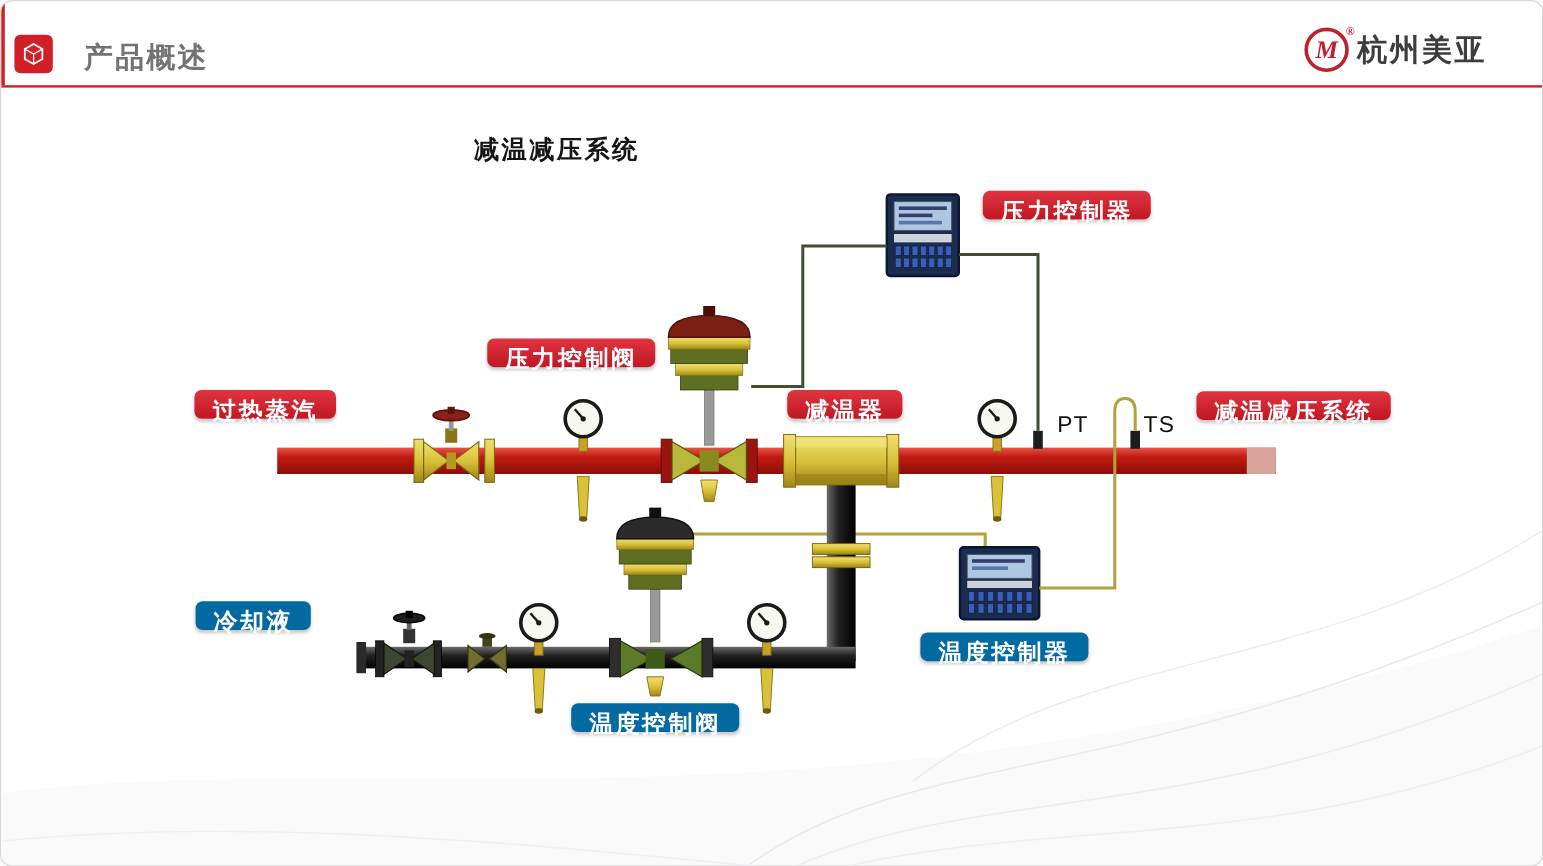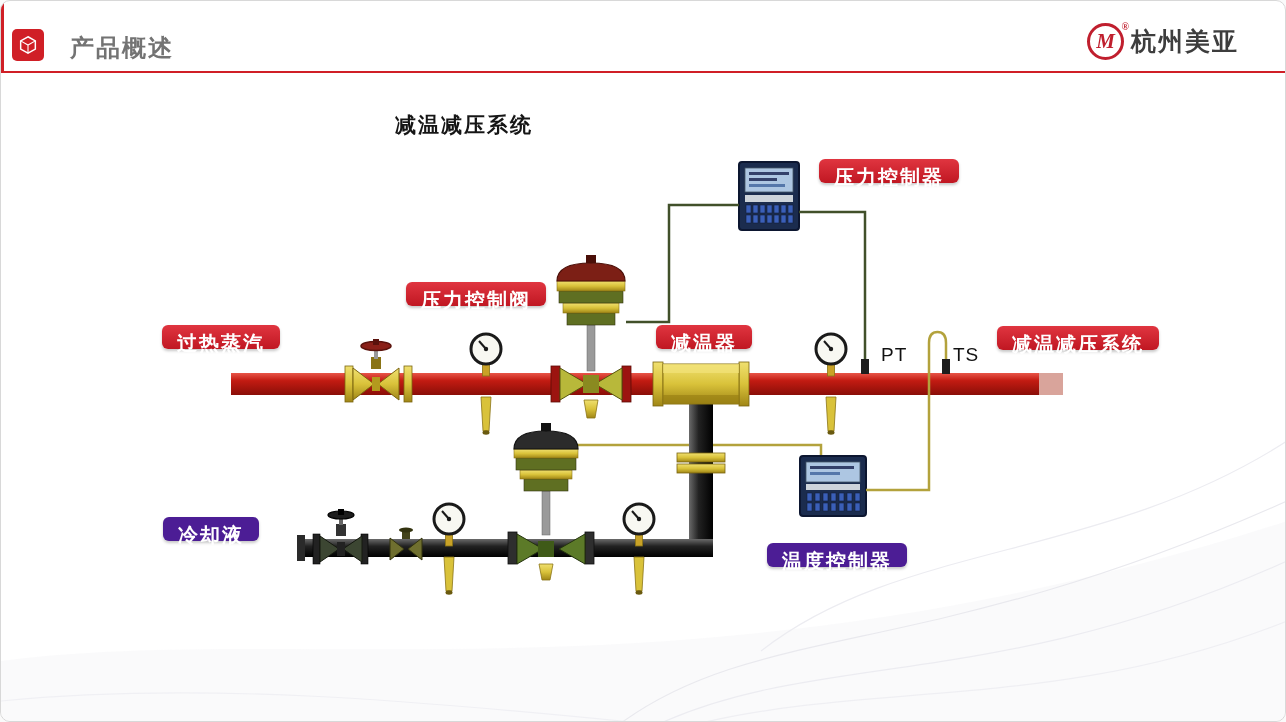--- a/index.html
+++ b/index.html
@@ -23,21 +23,21 @@
 
   
   .diagram { position:absolute; inset:0; }
   .diagram svg { position:absolute; left:0; top:0; }
   .diagram-title { position:absolute; left:394px; top:110px; margin:0; font-size:21px; font-weight:700;
                    color:#151515; letter-spacing:2px; }
   .lab { position:absolute; height:24px; line-height:36px; padding:0 15px; border-radius:6px;
          color:#fff; font-size:20px; font-weight:600; letter-spacing:2px; white-space:nowrap;
          box-shadow:0 2px 3px rgba(0,0,0,.22); }
   .lab.red  { background:linear-gradient(#e03540,#c01722); }
-  .lab.dark { background:#4c1d95;margin-top:16px; }
+  .lab.dark { background:#0369a1; }
   .sensor-text { position:absolute; font-size:19px; font-weight:500; color:#111; letter-spacing:1px; }
 
   .pos-superheated   { left:161px; top:324px; }
   .pos-pcv-label     { left:405px; top:281px; }
   .pos-pc-label      { left:818px; top:158px; }
   .pos-desuper       { left:655px; top:324px; }
   .pos-desuperheated { left:996px; top:325px; }
   .pos-coolant       { left:162px; top:500px; }
   .pos-tc-label      { left:766px; top:526px; }
   .pos-tcv-label     { left:475px; top:585px; }
@@ -290,17 +290,18 @@
 
     <h2 class="diagram-title">减温减压系统</h2>
 
     <div class="lab red pos-superheated">过热蒸汽</div>
     <div class="lab red pos-pcv-label">压力控制阀</div>
     <div class="lab red pos-pc-label">压力控制器</div>
     <div class="lab red pos-desuper">减温器</div>
     <div class="lab red pos-desuperheated">减温减压系统</div>
     <div class="lab dark pos-coolant">冷却液</div>
     <div class="lab dark pos-tc-label">温度控制器</div>
+    <div class="lab dark pos-tcv-label">温度控制阀</div>
 
     <span class="sensor-text pos-pt">PT</span>
     <span class="sensor-text pos-ts">TS</span>
   </div>
 </div>
 
 </body></html>

